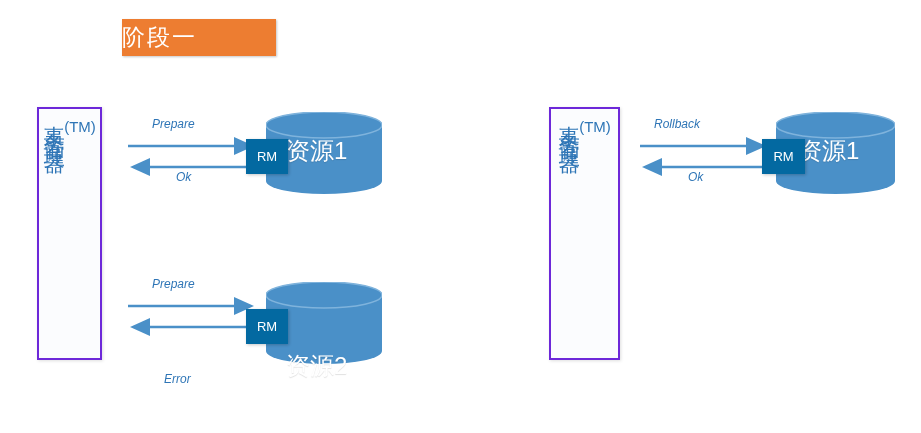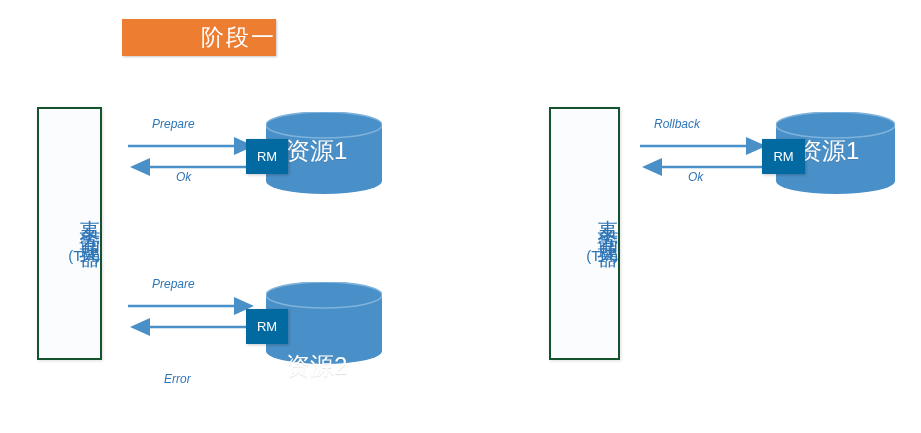--- a/index.html
+++ b/index.html
@@ -21,38 +21,37 @@
   }
 
   
   .phase-banner {
     position: absolute;
     background: #ED7D31;
     color: #ffffff;
     font-size: 23px;
     line-height: 37px;
     height: 37px;
-    text-align: right;
+    text-align: left;
     letter-spacing: 2px;
     box-shadow: 1px 1px 2px rgba(0,0,0,0.22);
     font-family: "DejaVu Sans", "Liberation Sans", sans-serif;
   }
   #banner-phase-1 { left: 122px; top: 19px; width: 154px; }
   #banner-phase-2 { left: 636px; top: 19px; width: 154px; }
 
   
   .tm-box {
     position: absolute;
-    border: 2px solid #14532d;
+    border: 2px solid #6d28d9;
     background: #fbfcfe;
     box-sizing: border-box;
     box-shadow: 1px 1px 3px rgba(0,0,0,0.13);
     display: flex;
-    flex-direction: column;
-    align-items: flex-end;
+    align-items: flex-start;
     justify-content: center;
   }
   #tm-box-left  { left: 37px;  top: 107px; width: 65px; height: 253px; }
   #tm-box-right { left: 549px; top: 107px; width: 71px; height: 253px; }
 
   .tm-vertical-label {
     writing-mode: vertical-rl;
     text-orientation: upright;
     color: #2E75B6;
     font-size: 21px;

